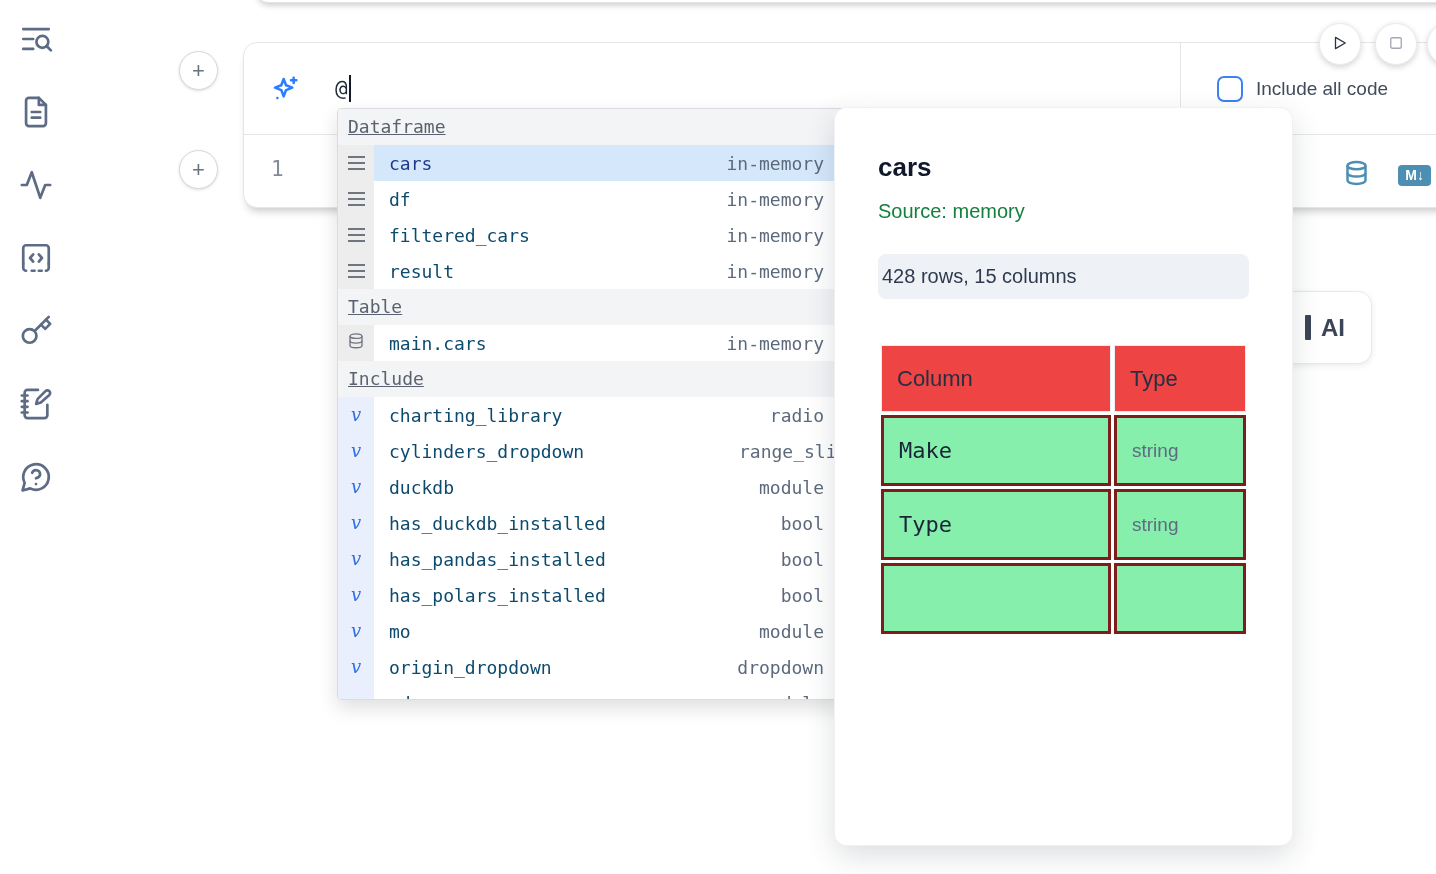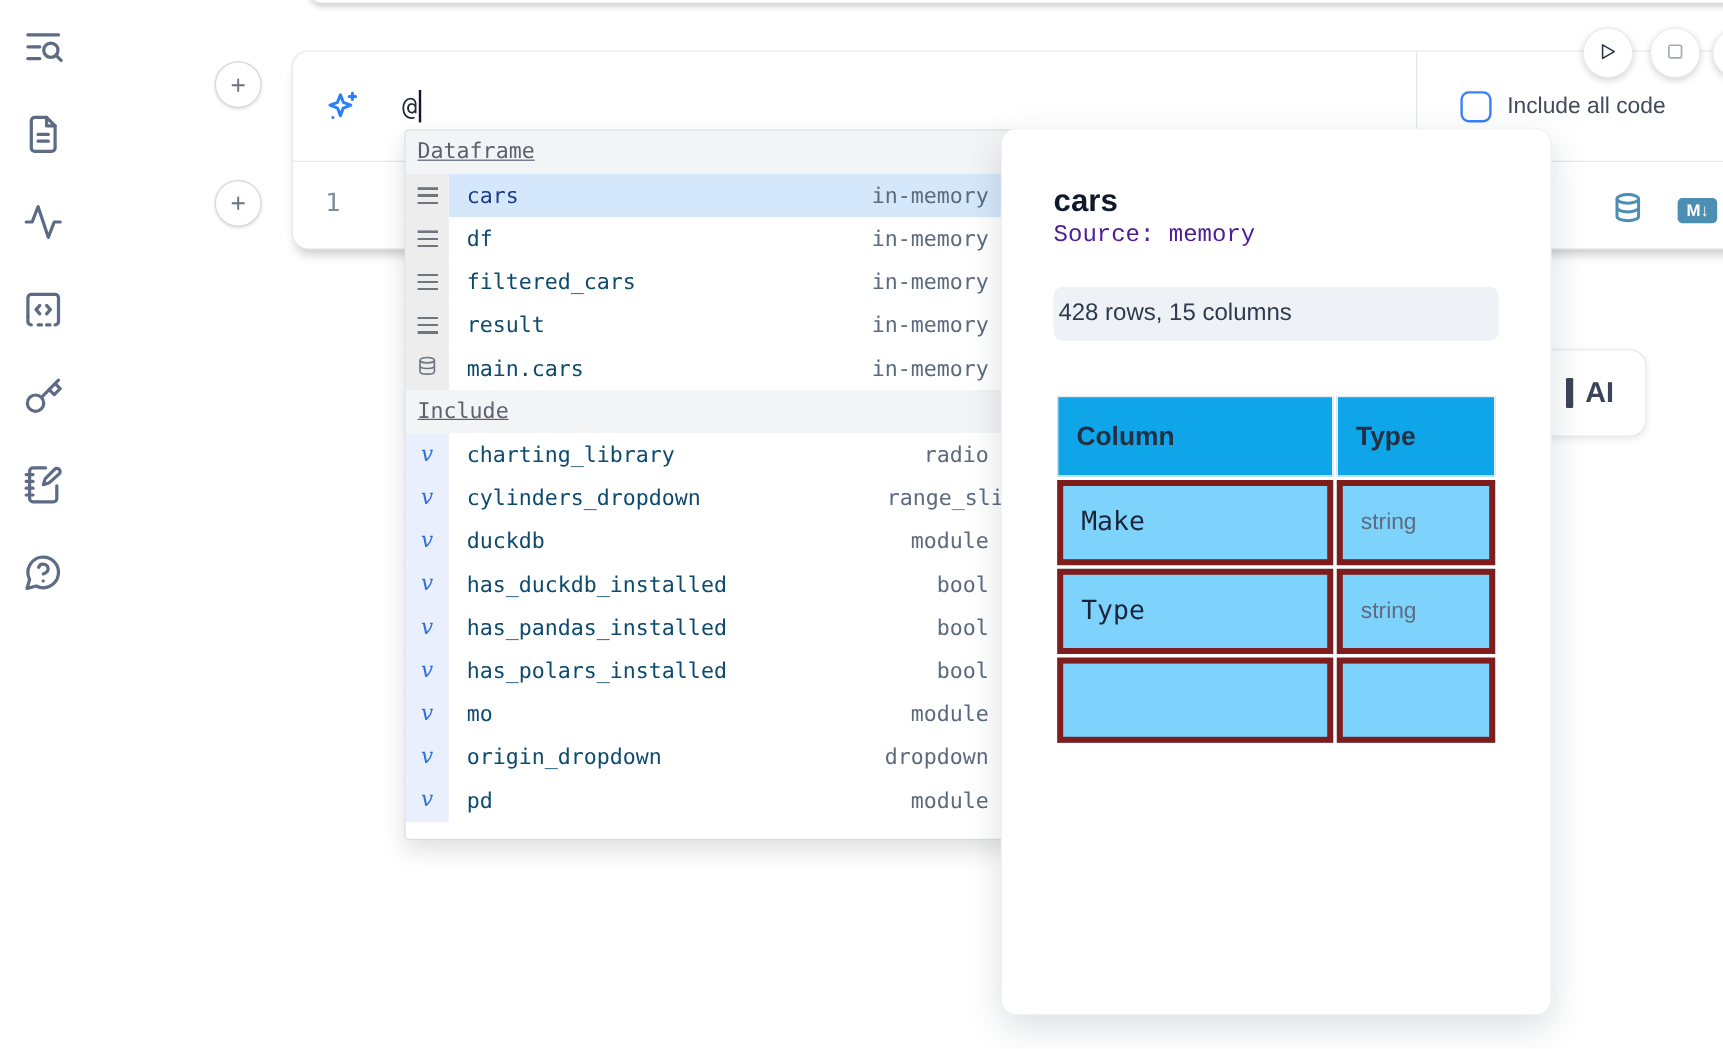--- a/index.html
+++ b/index.html
@@ -73,28 +73,28 @@
   .ac-name { padding-left:15px; color:#0c4a6e; white-space:nowrap; }
   .ac-detail { margin-left:auto; padding-right:22px; color:#5d6a7d; white-space:nowrap; }
   .ac-item.selected .ac-name { color:#1e3a8a; }
   .ac-item.selected { background:linear-gradient(to right, transparent 36px, #d5e8fb 36px); }
   .ac-detail.overflow { margin-right:-45px; }
 
   
   .panel { position:absolute; left:835px; top:108px; width:457px; height:737px; background:#fff; border-radius:12px;
     box-shadow:0 0 0 1px #f0f1f4, 0 10px 30px rgba(30,41,59,.16); z-index:10; padding:44px 43px 0 43px; }
   .panel-title { font-size:26px; font-weight:bold; color:#10182b; }
-  .panel-source { margin-top:2px; font-size:20px; color:#4c1d95;font-family:Liberation Mono, monospace; }
+  .panel-source { margin-top:17px; font-size:20px; color:#15803d; }
   .panel-stats { margin-top:31px; background:#eef2f6; border-radius:8px; padding:11px 4px; font-size:20px; color:#2e3a4e; }
   .panel-tablewrap { margin-top:43px; height:456px; overflow:hidden; }
   table.schema { border-collapse:separate; border-spacing:3px; width:100%; }
-  table.schema th { height:67px; background:#0ea5e9; border:1px solid #e9edf3; font-weight:bold; text-align:left;
+  table.schema th { height:67px; background:#ef4444; border:1px solid #e9edf3; font-weight:normal; text-align:left;
     padding-left:15px; font-size:22px; color:#242f42; }
   table.schema th:first-child { width:230px; }
-  table.schema td { height:71px; background:#7dd3fc; border:5px solid #7f1d1d; padding-left:15px; }
+  table.schema td { height:71px; background:#86efac; border:3px solid #7f1d1d; padding-left:15px; }
   td.col-name { font-family:"DejaVu Sans Mono", monospace; font-size:22px; color:#1a2438; }
   td.col-type { font-size:19px; color:#5f6b80; }
 </style>
 </head>
 <body>
 
 <div class="screen">
 
   <div class="prev-cell-edge"></div>
 
@@ -234,20 +234,21 @@
         <span class="ac-name">filtered_cars</span>
         <span class="ac-detail">in-memory</span>
       </div>
       <div class="ac-item">
         <span class="ac-gutter kind-dataframe">
           <span class="rows-glyph"></span>
         </span>
         <span class="ac-name">result</span>
         <span class="ac-detail">in-memory</span>
       </div>
+      <div class="ac-header">Table</div>
       <div class="ac-item">
         <span class="ac-gutter kind-table">
           <span class="tbl-glyph"><svg viewBox="0 0 24 24">
               <ellipse cx="12" cy="5.5" rx="8" ry="3"></ellipse>
               <path d="M4 5.5V18c0 1.7 3.6 3 8 3s8-1.3 8-3V5.5"></path>
               <path d="M4 11.8c0 1.7 3.6 3 8 3s8-1.3 8-3"></path>
             </svg></span>
         </span>
         <span class="ac-name">main.cars</span>
         <span class="ac-detail">in-memory</span>

